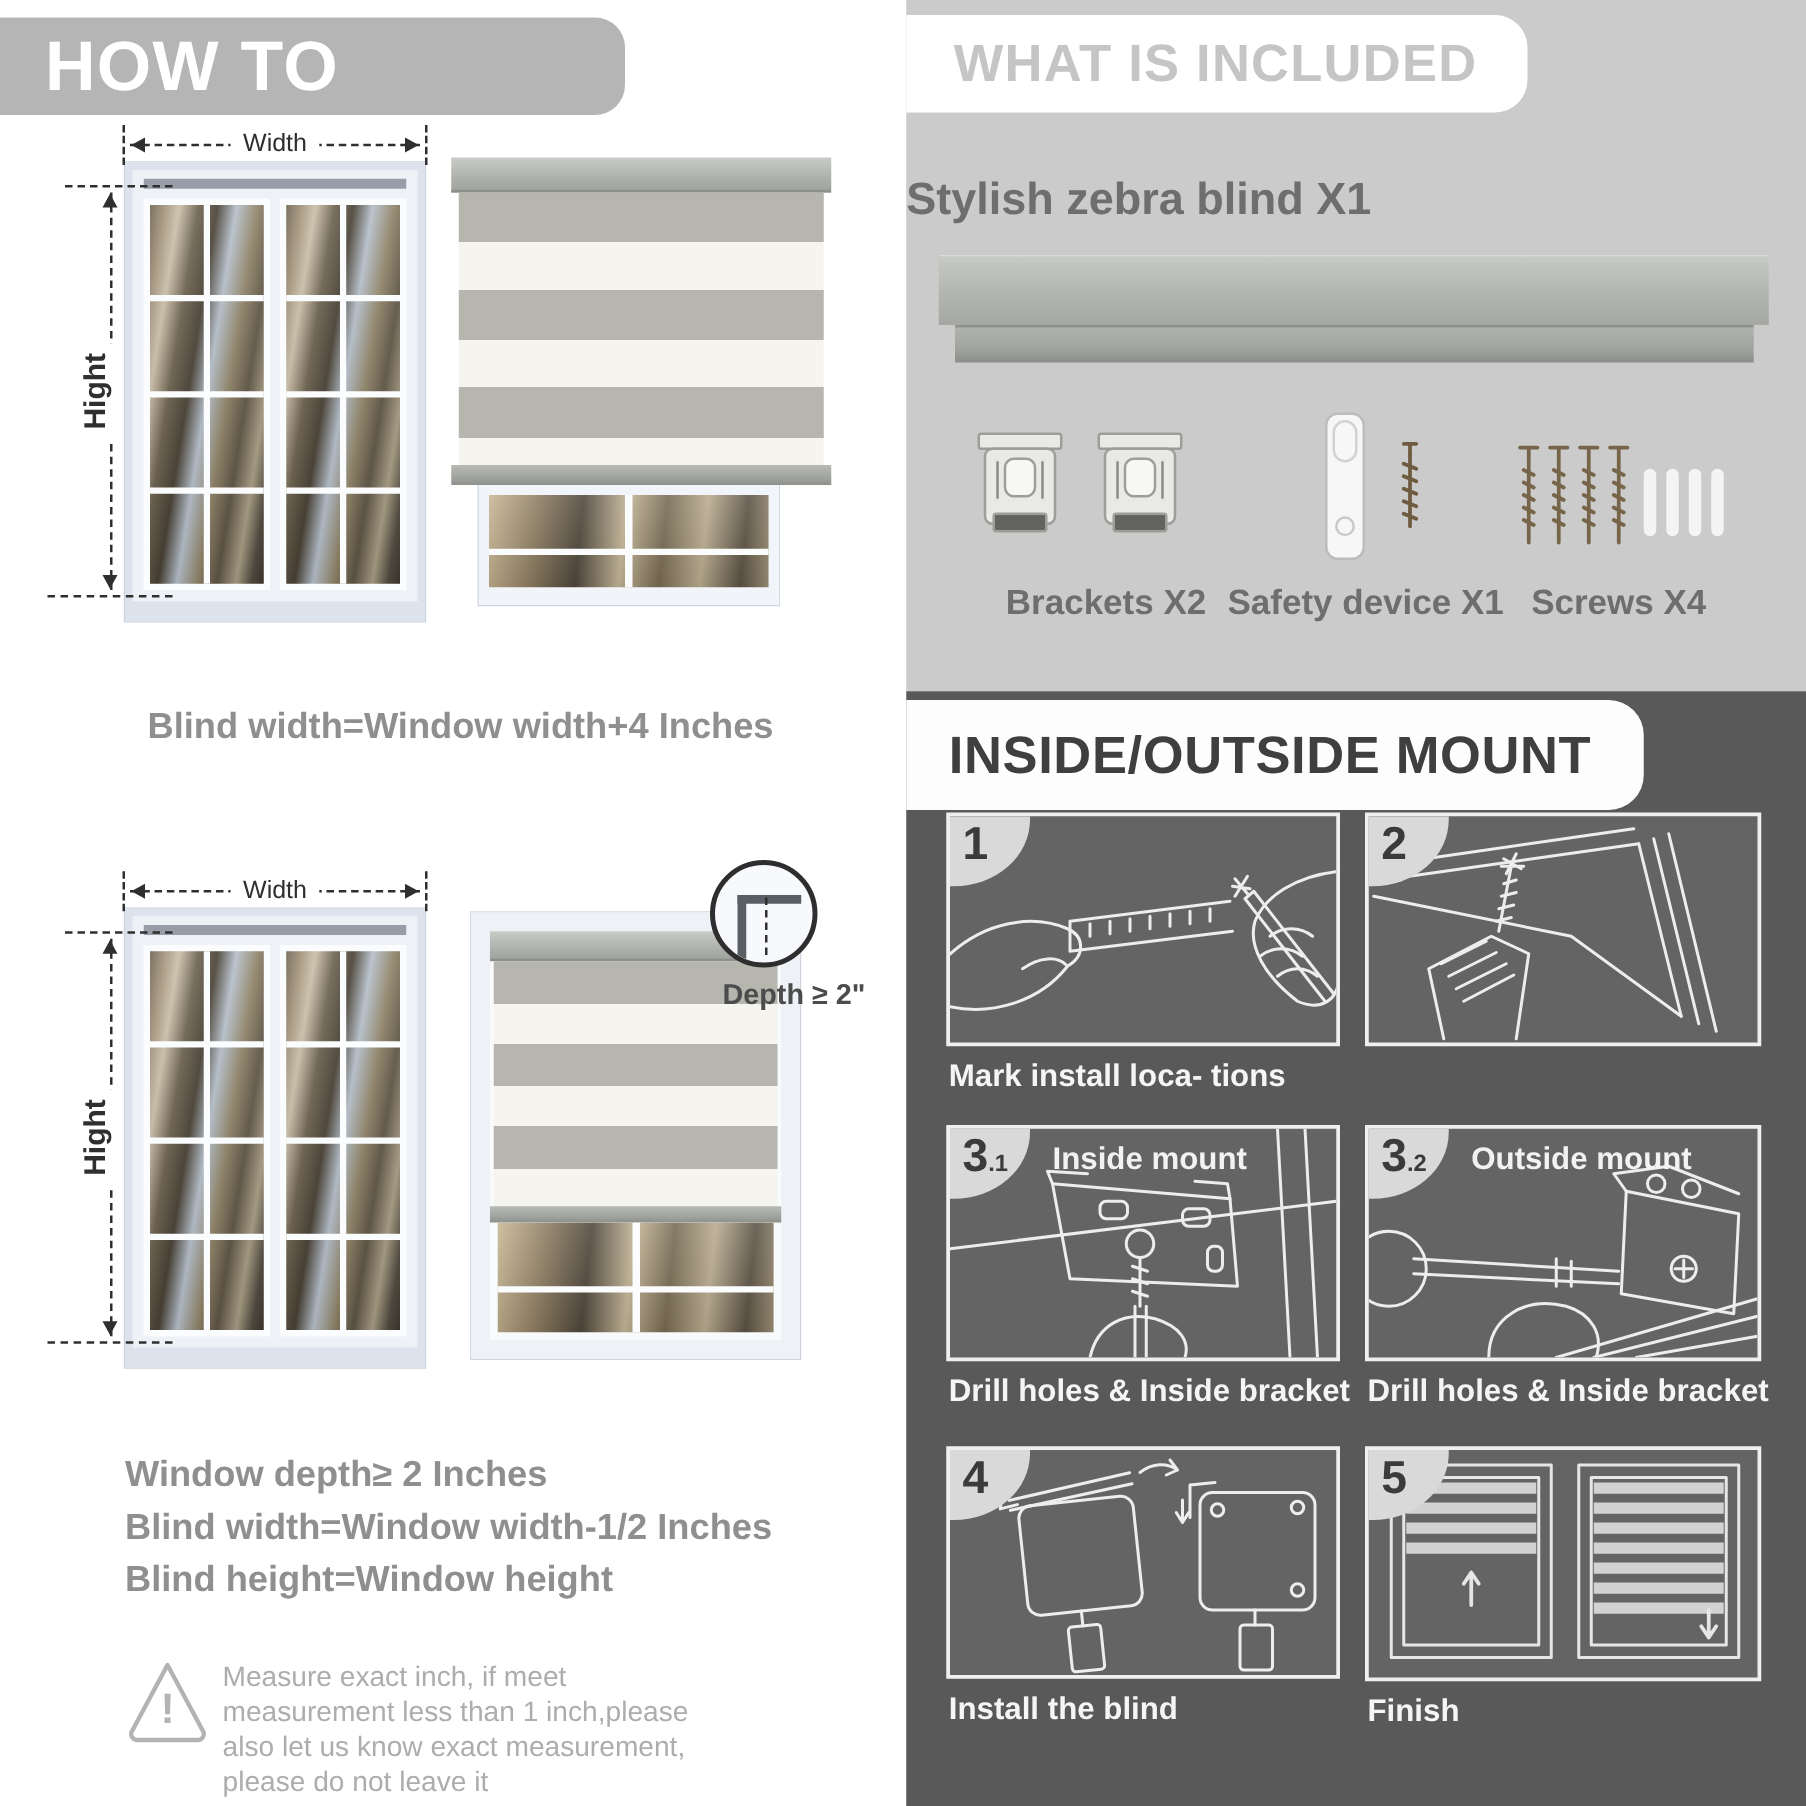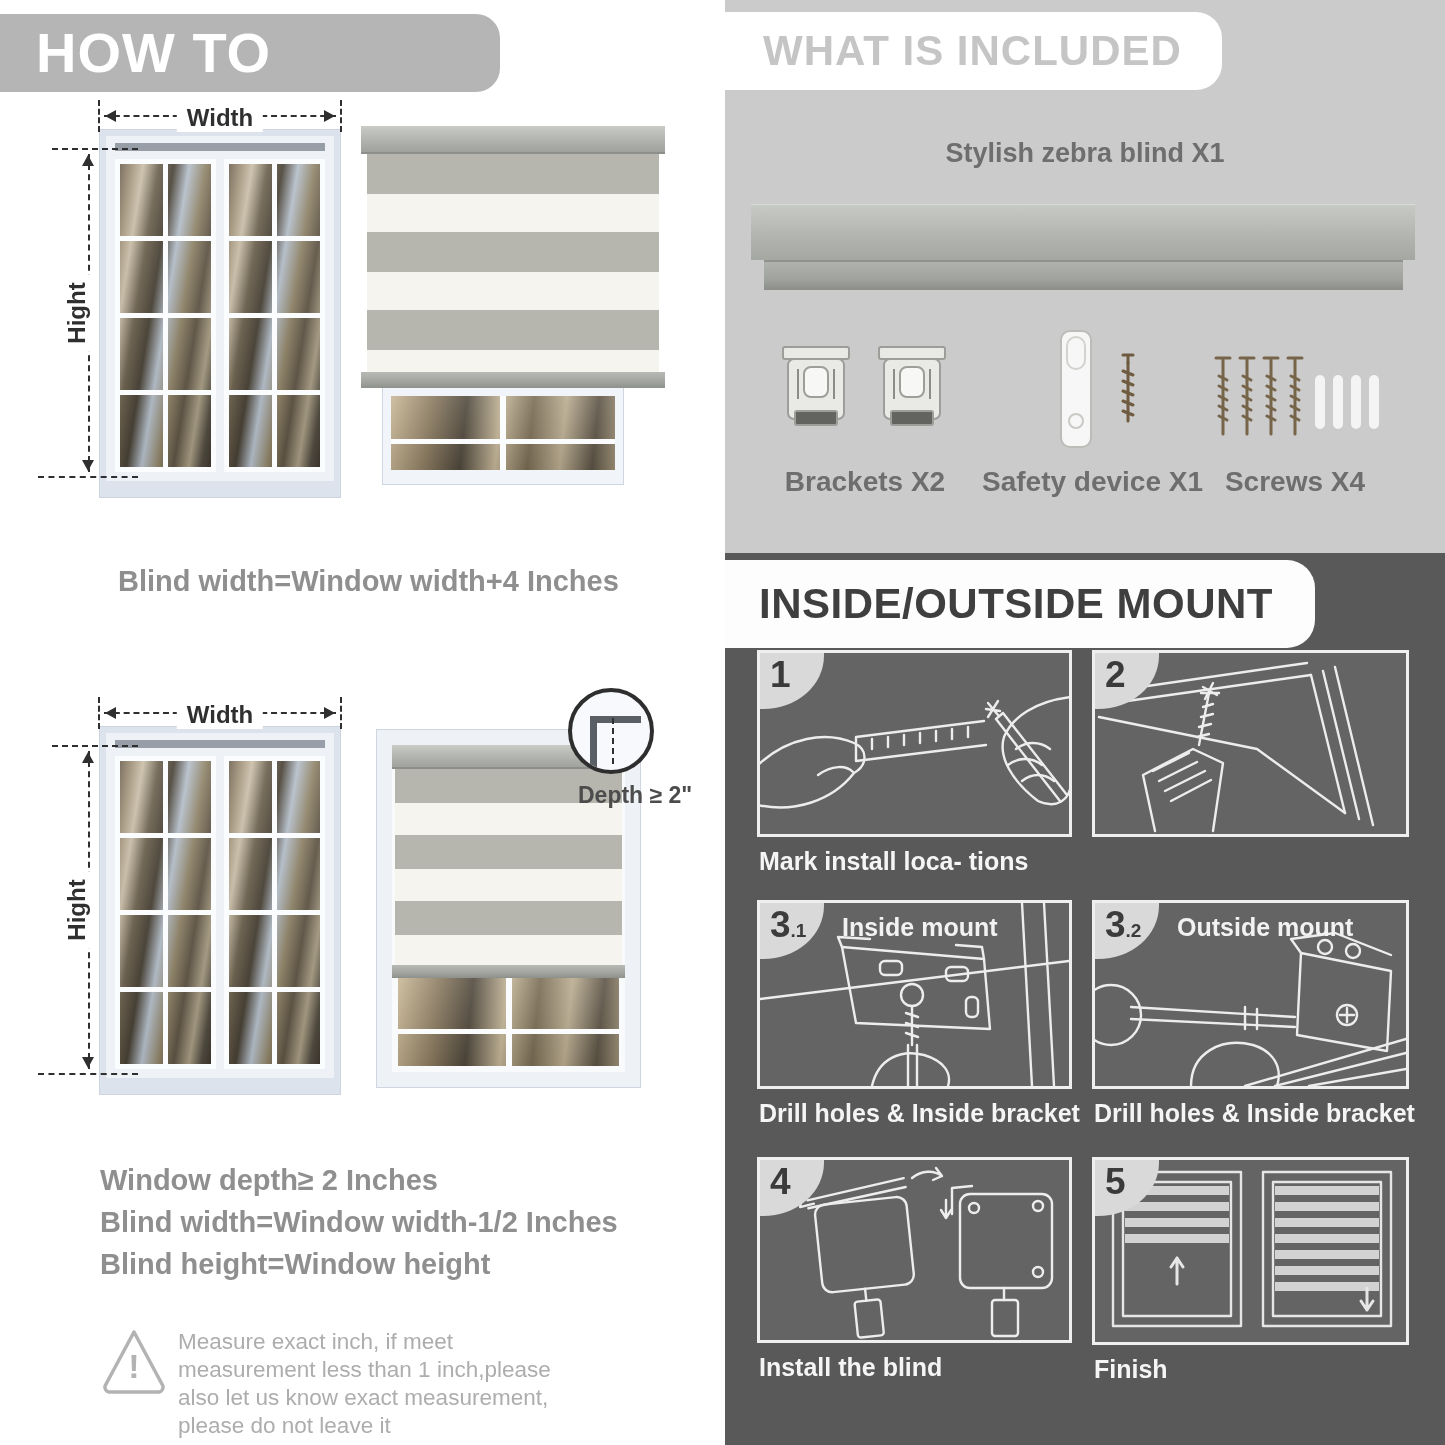--- a/index.html
+++ b/index.html
@@ -74,21 +74,21 @@
   .mullion { position:absolute; top:0; bottom:0; left:50%; width:6px; margin-left:-3px; background:#fbfcfe; }
   .hline55 { position:absolute; left:0; right:0; top:58%; height:5px; background:#fbfcfe; }
 
   
   .dimw { height:22px; }
   .dimw .line { position:absolute; left:6px; right:6px; top:9px; border-top:2px dashed #2f2f2f; }
   .dimw .cap  { position:absolute; top:-6px; width:0; height:32px; border-left:2px dashed #2f2f2f; }
   .dimw .a-l  { position:absolute; left:1px; top:4px; width:0; height:0; border:6px solid transparent; border-right:11px solid #2f2f2f; }
   .dimw .a-r  { position:absolute; right:1px; top:4px; width:0; height:0; border:6px solid transparent; border-left:11px solid #2f2f2f; }
   .dimw .lbl  { position:absolute; left:50%; top:-2px; transform:translateX(-50%); background:#fff; padding:0 10px;
-                font-weight:bold; font-size:24px; color:#2f2f2f; }
+                font-weight:normal; font-size:20px; color:#2f2f2f; }
   .dimh .vline { position:absolute; left:36px; top:6px; bottom:6px; border-left:2px dashed #2f2f2f; }
   .dimh .capt { position:absolute; left:0; width:86px; top:0; border-top:2px dashed #2f2f2f; }
   .dimh .capb { position:absolute; left:-14px; width:100px; bottom:0; border-top:2px dashed #2f2f2f; }
   .dimh .a-u  { position:absolute; left:30px; top:1px; width:0; height:0; border:6px solid transparent; border-bottom:11px solid #2f2f2f; }
   .dimh .a-d  { position:absolute; left:30px; bottom:1px; width:0; height:0; border:6px solid transparent; border-top:11px solid #2f2f2f; }
   .dimh .lbl  { position:absolute; left:-14px; top:50%; transform:translate(0,-50%) rotate(-90deg);
                 font-weight:bold; font-size:24px; color:#2f2f2f; background:#fff; padding:0 8px; }
 
   
   .mag {
@@ -97,21 +97,21 @@
   .mag .corner { position:absolute; left:18px; top:24px; width:44px; height:44px; border-left:7px solid #5a5f66; border-top:7px solid #5a5f66; }
   .mag .dash   { position:absolute; left:40px; top:26px; height:46px; border-left:2px dashed #2f2f2f; }
   .depth-lbl { font-weight:bold; font-size:23px; color:#4c4c4c; white-space:nowrap; }
 
   
   .t-title { font-weight:bold; font-size:35px; color:#4d4d4d; white-space:nowrap; }
   .t-line  { font-weight:bold; font-size:29px; color:#8f8f8f; white-space:nowrap; }
   .warn-text { font-size:22.5px; color:#adadad; line-height:28px; width:410px; }
 
   
-  .prod-lbl { left:725px; top:138px; width:720px; text-align:center; font-weight:bold; font-size:27px; color:#6e6e6e; }
+  .prod-lbl { left:725px; top:138px; width:720px; font-weight:bold; font-size:36px; color:#6e6e6e; }
   .rail-top { left:751px; top:204px; width:664px; height:56px;
               background:linear-gradient(180deg,#c8cbc5,#b3b6b0 55%,#a5a8a2); box-shadow:inset 0 1px 0 #d8dbd5; }
   .rail-bot { left:764px; top:260px; width:639px; height:30px;
               background:linear-gradient(180deg,#b2b5af,#a0a39d 65%,#8b8e88); box-shadow:inset 0 2px 0 #8f928c; }
   .item-lbl { top:466px; font-weight:bold; font-size:28px; color:#6e6e6e; text-align:center; white-space:nowrap; }
 
   
   .step { position:absolute; }
   .panel { position:relative; box-sizing:border-box; border:3px solid #efefef; background:#646464; overflow:hidden; }
   .badge { position:absolute; top:0; left:0; width:64px; height:56px; background:#d9d9d9;
@@ -300,21 +300,21 @@
           <path d="M104 22 h16"></path>
           <rect x="106" y="22" width="12" height="56" rx="6"></rect>
         </g>
       <g transform="translate(54 0)">
           <path d="M104 22 h16"></path>
           <rect x="106" y="22" width="12" height="56" rx="6"></rect>
         </g>
     </g>
   </svg>
 
-  <div class="abs item-lbl" style="left:765px; width:200px;">Brackets X2</div>
+  <div class="abs item-lbl" style="left:765px; width:200px;text-align:right;">Brackets X2</div>
   <div class="abs item-lbl" style="left:980px; width:225px;">Safety device X1</div>
   <div class="abs item-lbl" style="left:1205px; width:180px;">Screws X4</div>
 
   <div class="abs hdr-mount">INSIDE/OUTSIDE MOUNT</div>
 
   <div class="step" style="left:757px; top:650px; width:315px;">
     <div class="panel" style="width:315px; height:187px;">
       <svg class="art" viewBox="0 0 309 181">
         <g stroke="#ededed" stroke-width="2.4" fill="none" stroke-linecap="round" stroke-linejoin="round">
           <path d="M-2 112 C 28 84 66 78 94 90 C 108 96 108 112 94 120 C 72 148 34 160 -2 152"></path>

